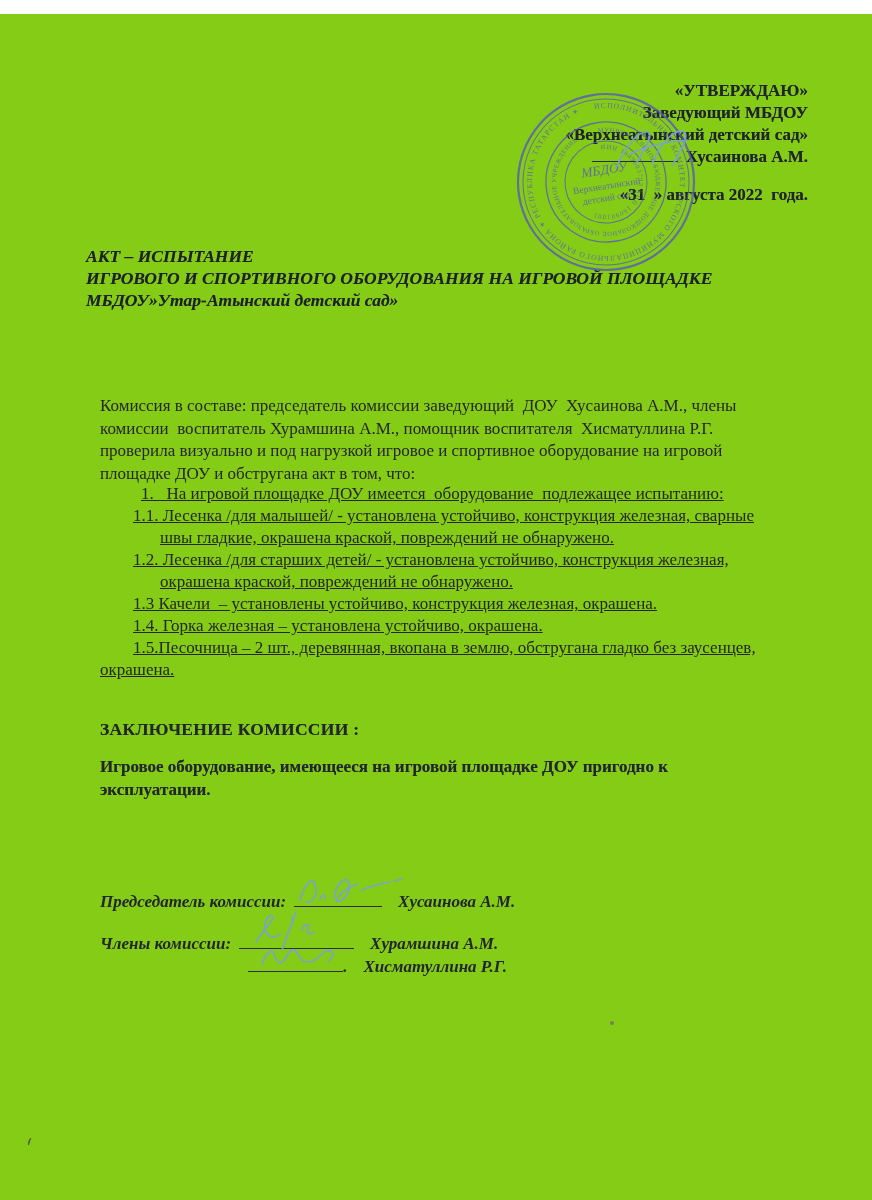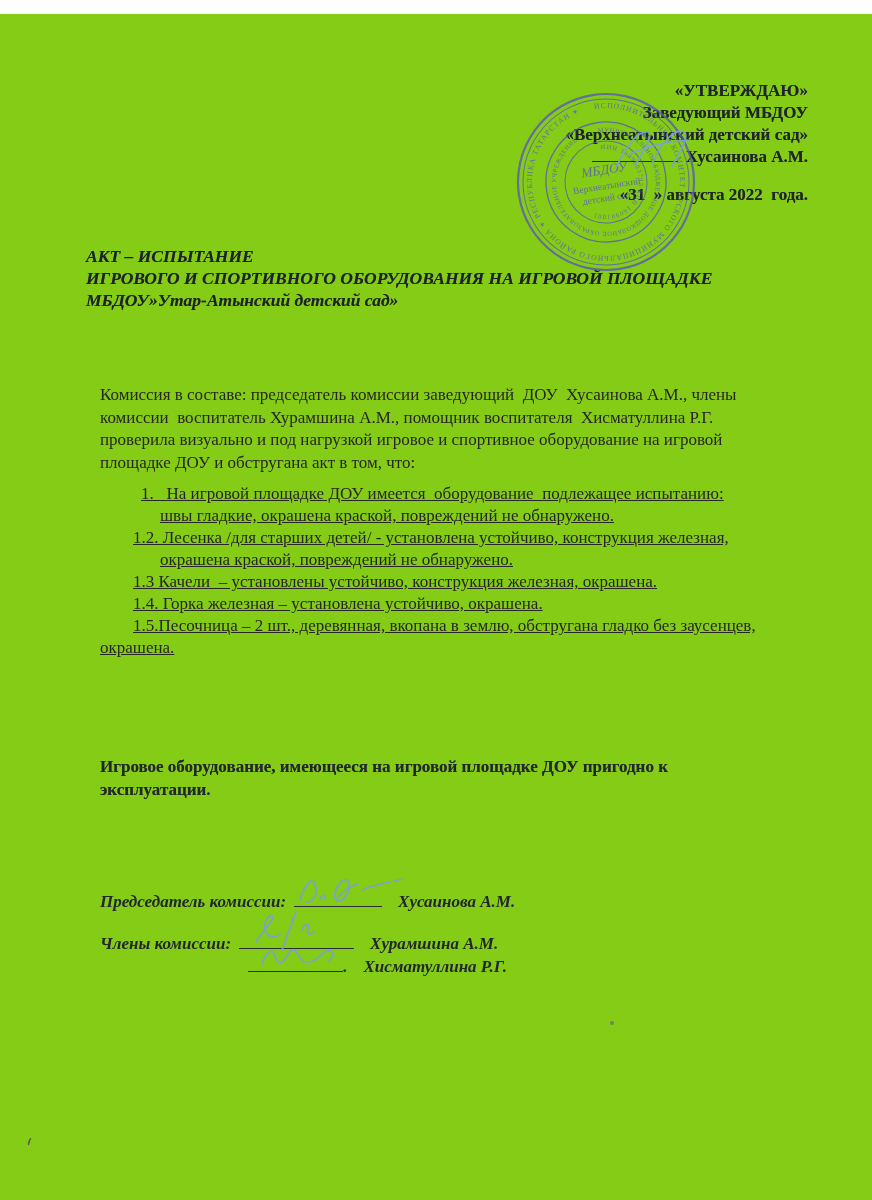--- a/index.html
+++ b/index.html
@@ -25,21 +25,21 @@
   
   .pen{position:absolute;z-index:4;pointer-events:none;}
   .pen path{fill:none;stroke:#7aa1d5;stroke-width:1.7;stroke-linecap:round;opacity:.95;}
 
   
   .title{position:absolute;top:231px;left:86px;width:706px;text-align:left;
     font-weight:bold;font-style:italic;font-size:17.5px;color:#1d2129;z-index:2;}
   .title .line{text-shadow:0 0 .5px rgba(29,33,41,.5);}
 
   
-  .intro{position:absolute;left:100px;top:370px;font-size:17px;}
+  .intro{position:absolute;left:100px;top:381px;font-size:17px;}
   .intro .line{height:22.5px;line-height:22.5px;}
 
   
   .list{position:absolute;left:100px;top:469px;font-size:17px;text-decoration:underline;}
   .p0{padding-left:0;} .p32{padding-left:33px;} .p40{padding-left:41px;} .p60{padding-left:60px;}
 
   
   .concl-h{position:absolute;left:100px;top:705px;font-weight:bold;font-size:17.5px;
     letter-spacing:.3px;color:#22262e;text-shadow:0 0 .5px rgba(34,38,46,.5);}
   .concl{position:absolute;left:100px;top:742px;font-weight:bold;font-size:17px;color:#22262e;}
@@ -114,29 +114,31 @@
 
   <div class="intro">
     <div class="line">Комиссия в составе: председатель комиссии заведующий  ДОУ  Хусаинова А.М., члены</div>
     <div class="line">комиссии  воспитатель Хурамшина А.М., помощник воспитателя  Хисматуллина Р.Г.</div>
     <div class="line">проверила визуально и под нагрузкой игровое и спортивное оборудование на игровой</div>
     <div class="line">площадке ДОУ и обстругана акт в том, что:</div>
   </div>
 
   <div class="list">
     <div class="line p40">1.   На игровой площадке ДОУ имеется  оборудование  подлежащее испытанию:</div>
+    <div class="line p32">1.1. Лесенка /для малышей/ - установлена устойчиво, конструкция железная, сварные</div>
     <div class="line p60">швы гладкие, окрашена краской, повреждений не обнаружено.</div>
     <div class="line p32">1.2. Лесенка /для старших детей/ - установлена устойчиво, конструкция железная,</div>
     <div class="line p60">окрашена краской, повреждений не обнаружено.</div>
     <div class="line p32">1.3 Качели  – установлены устойчиво, конструкция железная, окрашена.</div>
     <div class="line p32">1.4. Горка железная – установлена устойчиво, окрашена.</div>
     <div class="line p32">1.5.Песочница – 2 шт., деревянная, вкопана в землю, обстругана гладко без заусенцев,</div>
     <div class="line p0">окрашена.</div>
   </div>
 
+  <div class="concl-h">ЗАКЛЮЧЕНИЕ  КОМИССИИ :</div>
   <div class="concl">
     <div class="line">Игровое оборудование, имеющееся на игровой площадке ДОУ пригодно к</div>
     <div class="line">эксплуатации.</div>
   </div>
 
   <div class="sigs">
     <div class="sig-row"><span>Председатель комиссии:</span><span class="uline u1"></span><span class="after-line">Хусаинова А.М.</span></div>
     <div class="sig-row row2"><span>Члены комиссии:</span><span class="uline u2"></span><span class="after-line">Хурамшина А.М.</span></div>
     <div class="sig-row row3"><span class="row3-indent"></span><span class="uline u3"></span><span>.</span><span class="after-line">Хисматуллина Р.Г.</span></div>
   </div>

